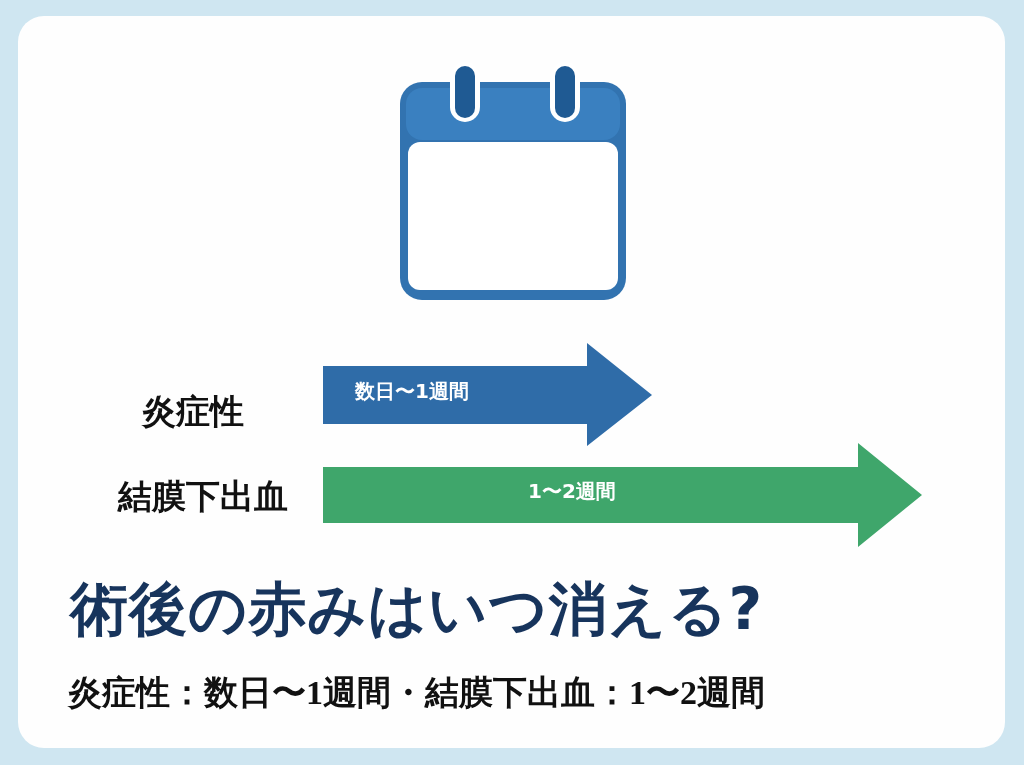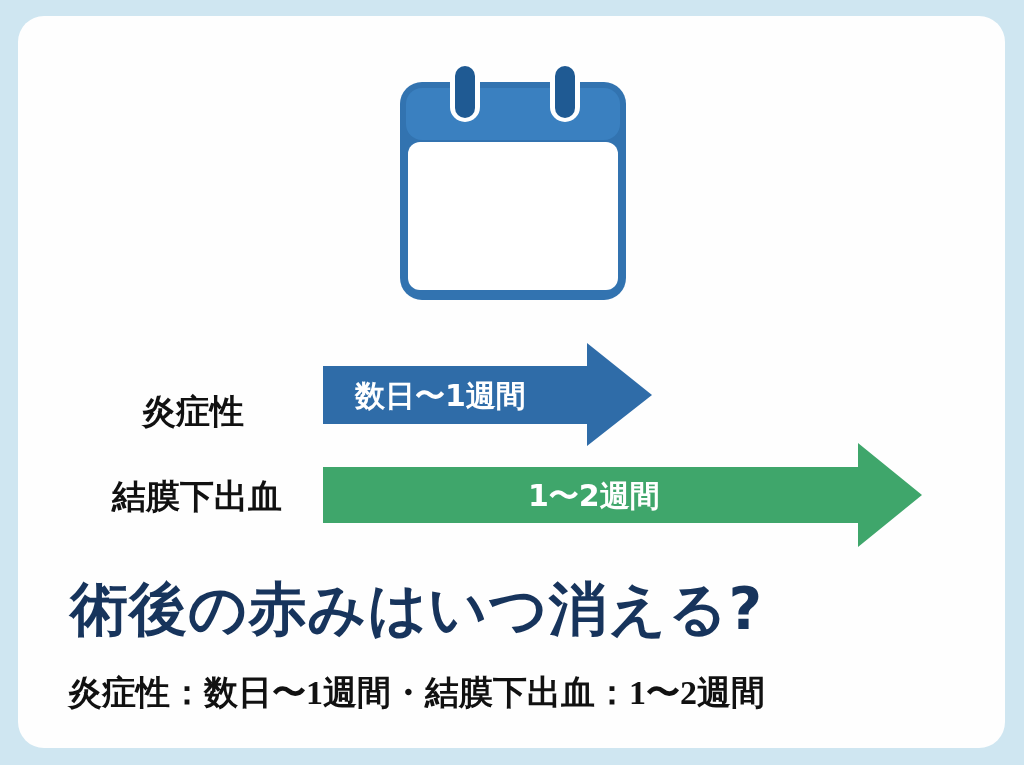--- a/index.html
+++ b/index.html
@@ -37,34 +37,34 @@
       font-size: 34px;
       line-height: 1;
       white-space: nowrap;
     }
     .label-inflammatory {
       left: 142px;
       top: 378px;
       margin-top: 16px;
     }
     .label-hemorrhage {
-      left: 112px;
+      left: 118px;
       top: 479px;
     }
     .arrow {
       position: absolute;
     }
     .arrow svg {
       display: block;
     }
     .arrow-text {
       position: absolute;
       color: #ffffff;
       font-weight: bold;
-      font-size: 30px;
+      font-size: 20px;
       line-height: 1;
       white-space: nowrap;
     }
     .arrow-blue {
       left: 323px;
       top: 343px;
       width: 330px;
       height: 104px;
     }
     .arrow-blue .arrow-text {

